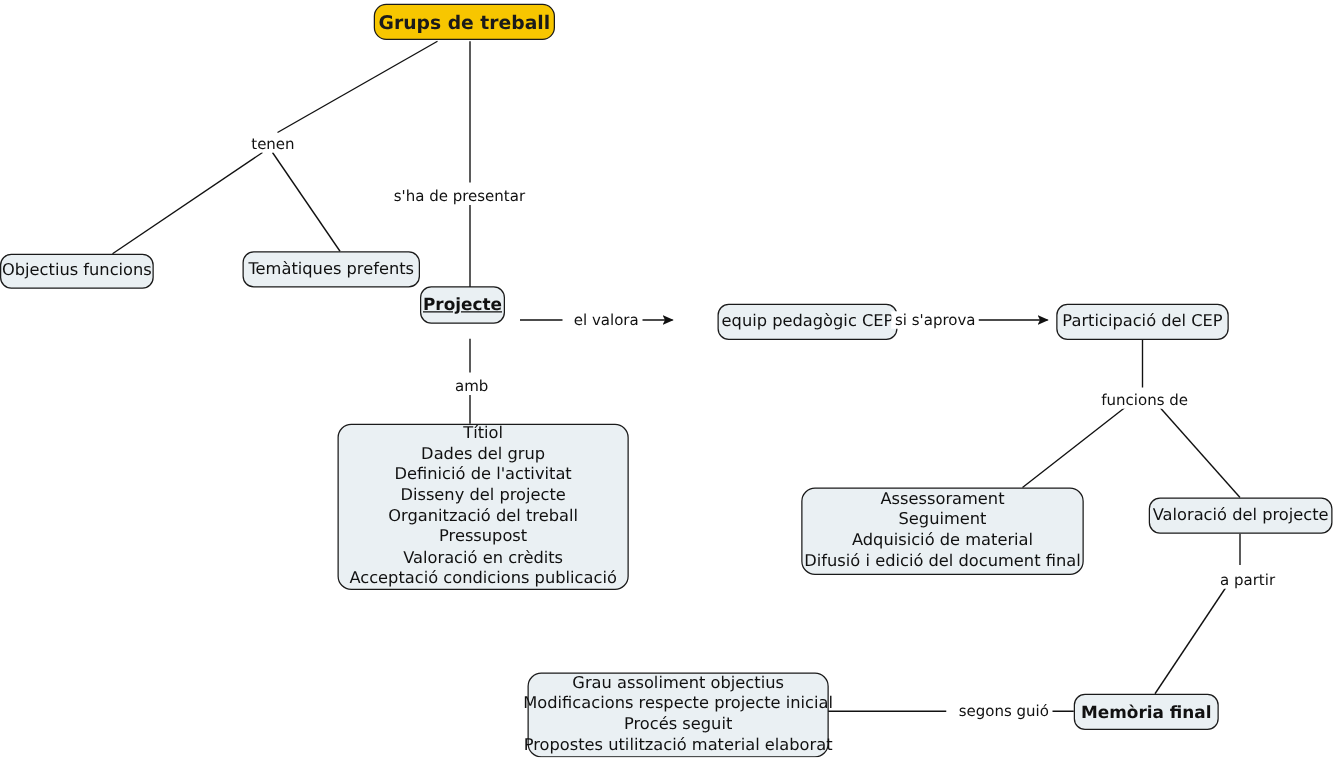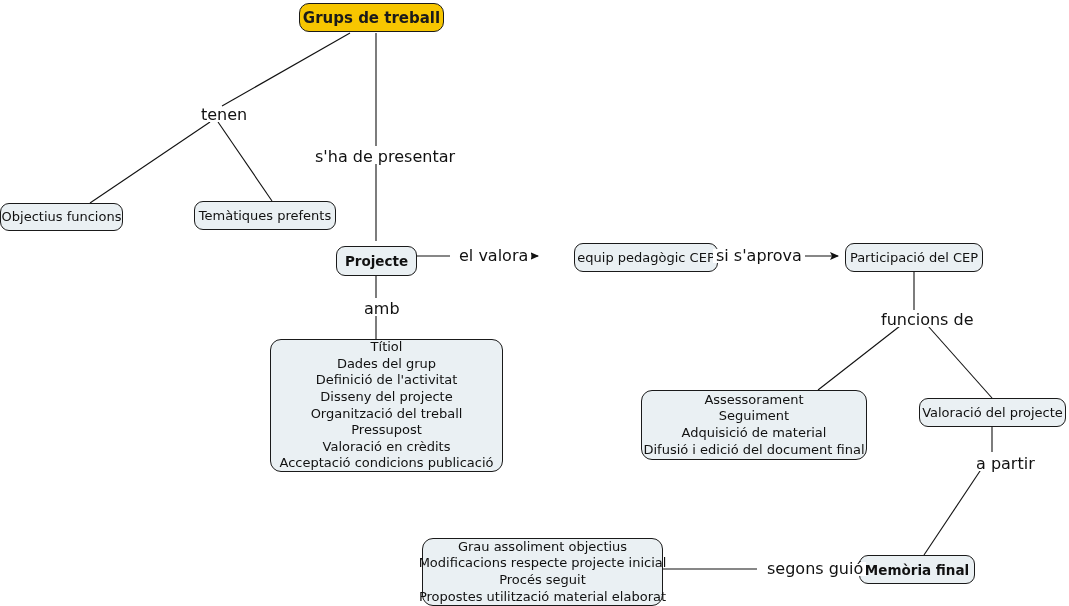--- a/index.html
+++ b/index.html
@@ -52,21 +52,21 @@
   .node.bold {
     font-weight: bold;
     font-size: 13.5px;
   }
   .node.multi {
     border-radius: 11px;
     line-height: 16.6px;
   }
   .link-label {
     position: absolute;
-    font-size: 16px;
+    font-size: 12px;
     line-height: 14px;
     color: #111111;
     background: #ffffff;
     white-space: nowrap;
     padding: 0 3px;
     text-align: right;
   }
 </style>
 </head>
 <body>
@@ -98,21 +98,21 @@
         <path d="M 982 468 L 924 555"></path>
         <path d="M 859 569 L 828 569"></path>
         <path d="M 757 569 L 650 569" marker-end="url(#arrowhead)"></path>
       </g>
   </svg>
 
   <div id="node-layer">
       <div class="node root" style="left: 299px; top: 3px; width: 145px; height: 29px;"><span>Grups de treball</span></div>
       <div class="node" style="left: 0px; top: 203px; width: 123px; height: 28px;"><span>Objectius funcions</span></div>
       <div class="node" style="left: 194px; top: 201px; width: 142px; height: 29px;"><span>Temàtiques prefents</span></div>
-      <div class="node bold" style="left: 336px; top: 246px; width: 81px; height: 30px;"><span>Projecte</span></div>
+      <div class="node bold" style="left: 336px; top: 229px; width: 68px; height: 30px; text-decoration: underline;"><span>Projecte</span></div>
       <div class="node" style="left: 546px; top: 243px; width: 144px; height: 29px; margin-left: 28px;"><span>equip pedagògic CEP</span></div>
       <div class="node" style="left: 845px; top: 243px; width: 138px; height: 29px;"><span>Participació del CEP</span></div>
       <div class="node multi" style="left: 270px; top: 339px; width: 233px; height: 133px;"><span>Títiol
 Dades del grup
 Definició de l'activitat
 Disseny del projecte
 Organització del treball
 Pressupost
 Valoració en crèdits
 Acceptació condicions publicació</span></div>

